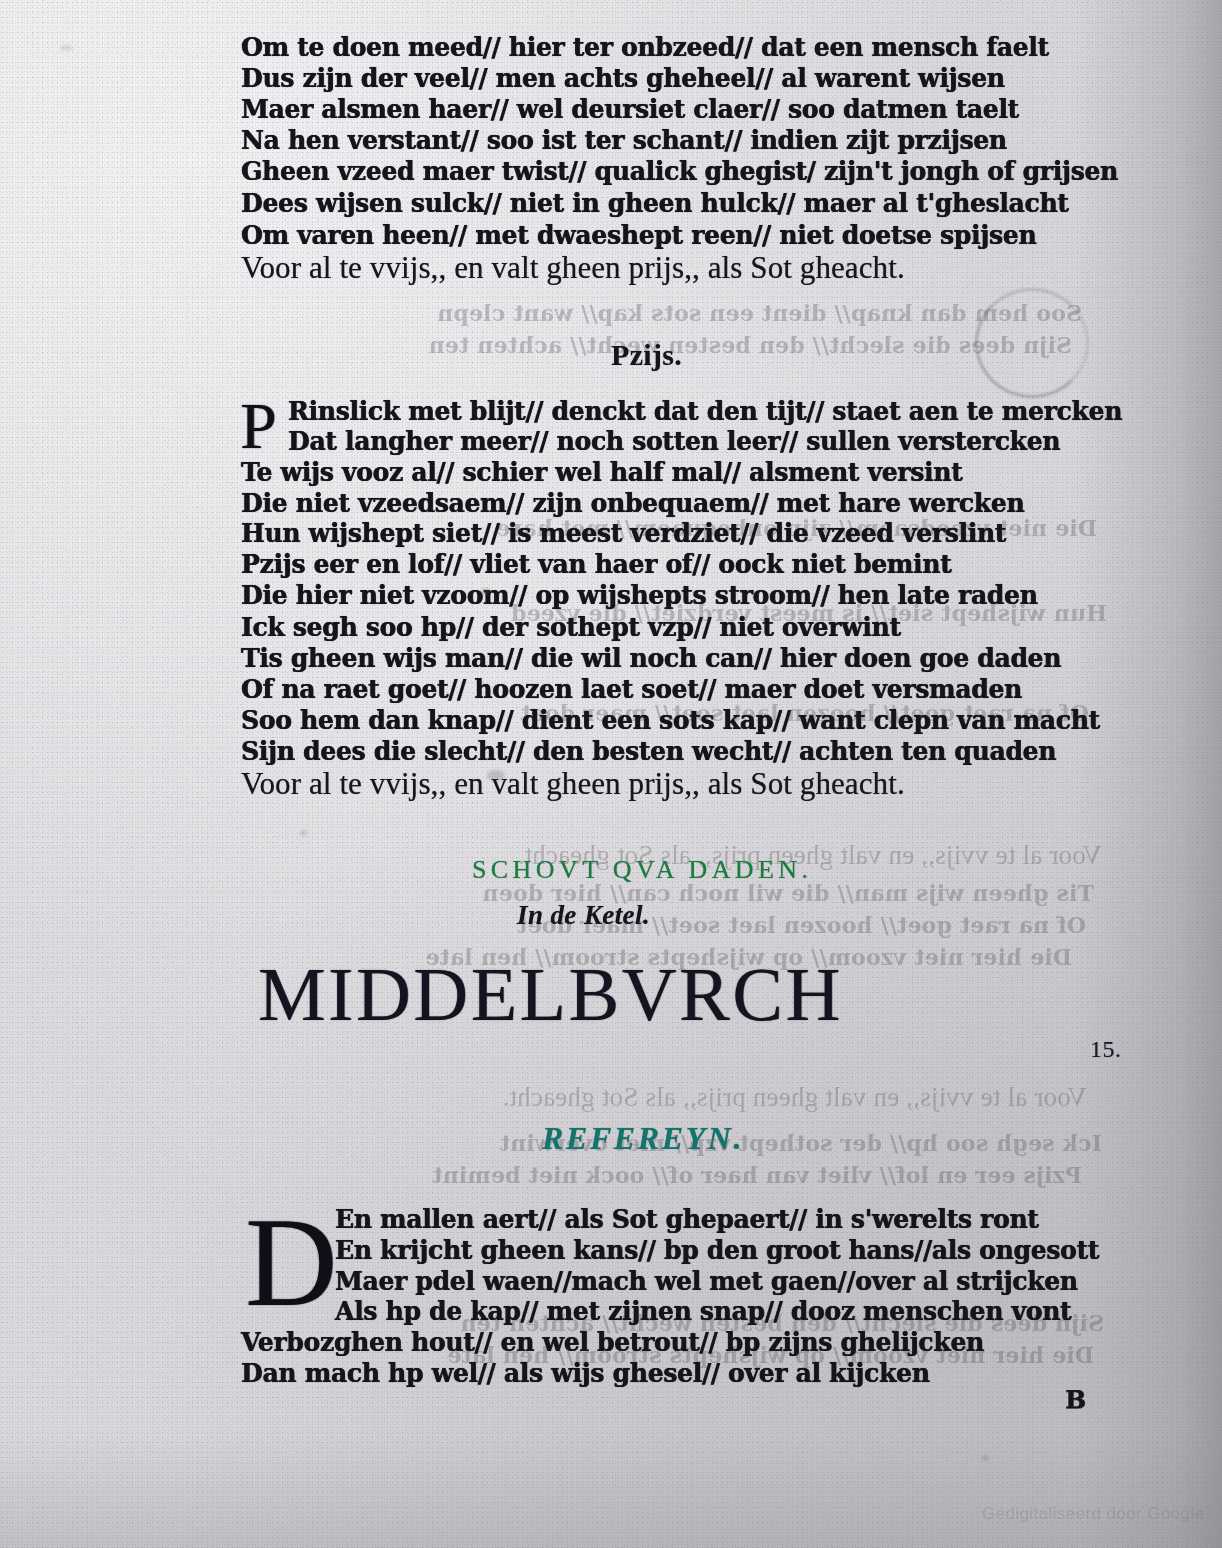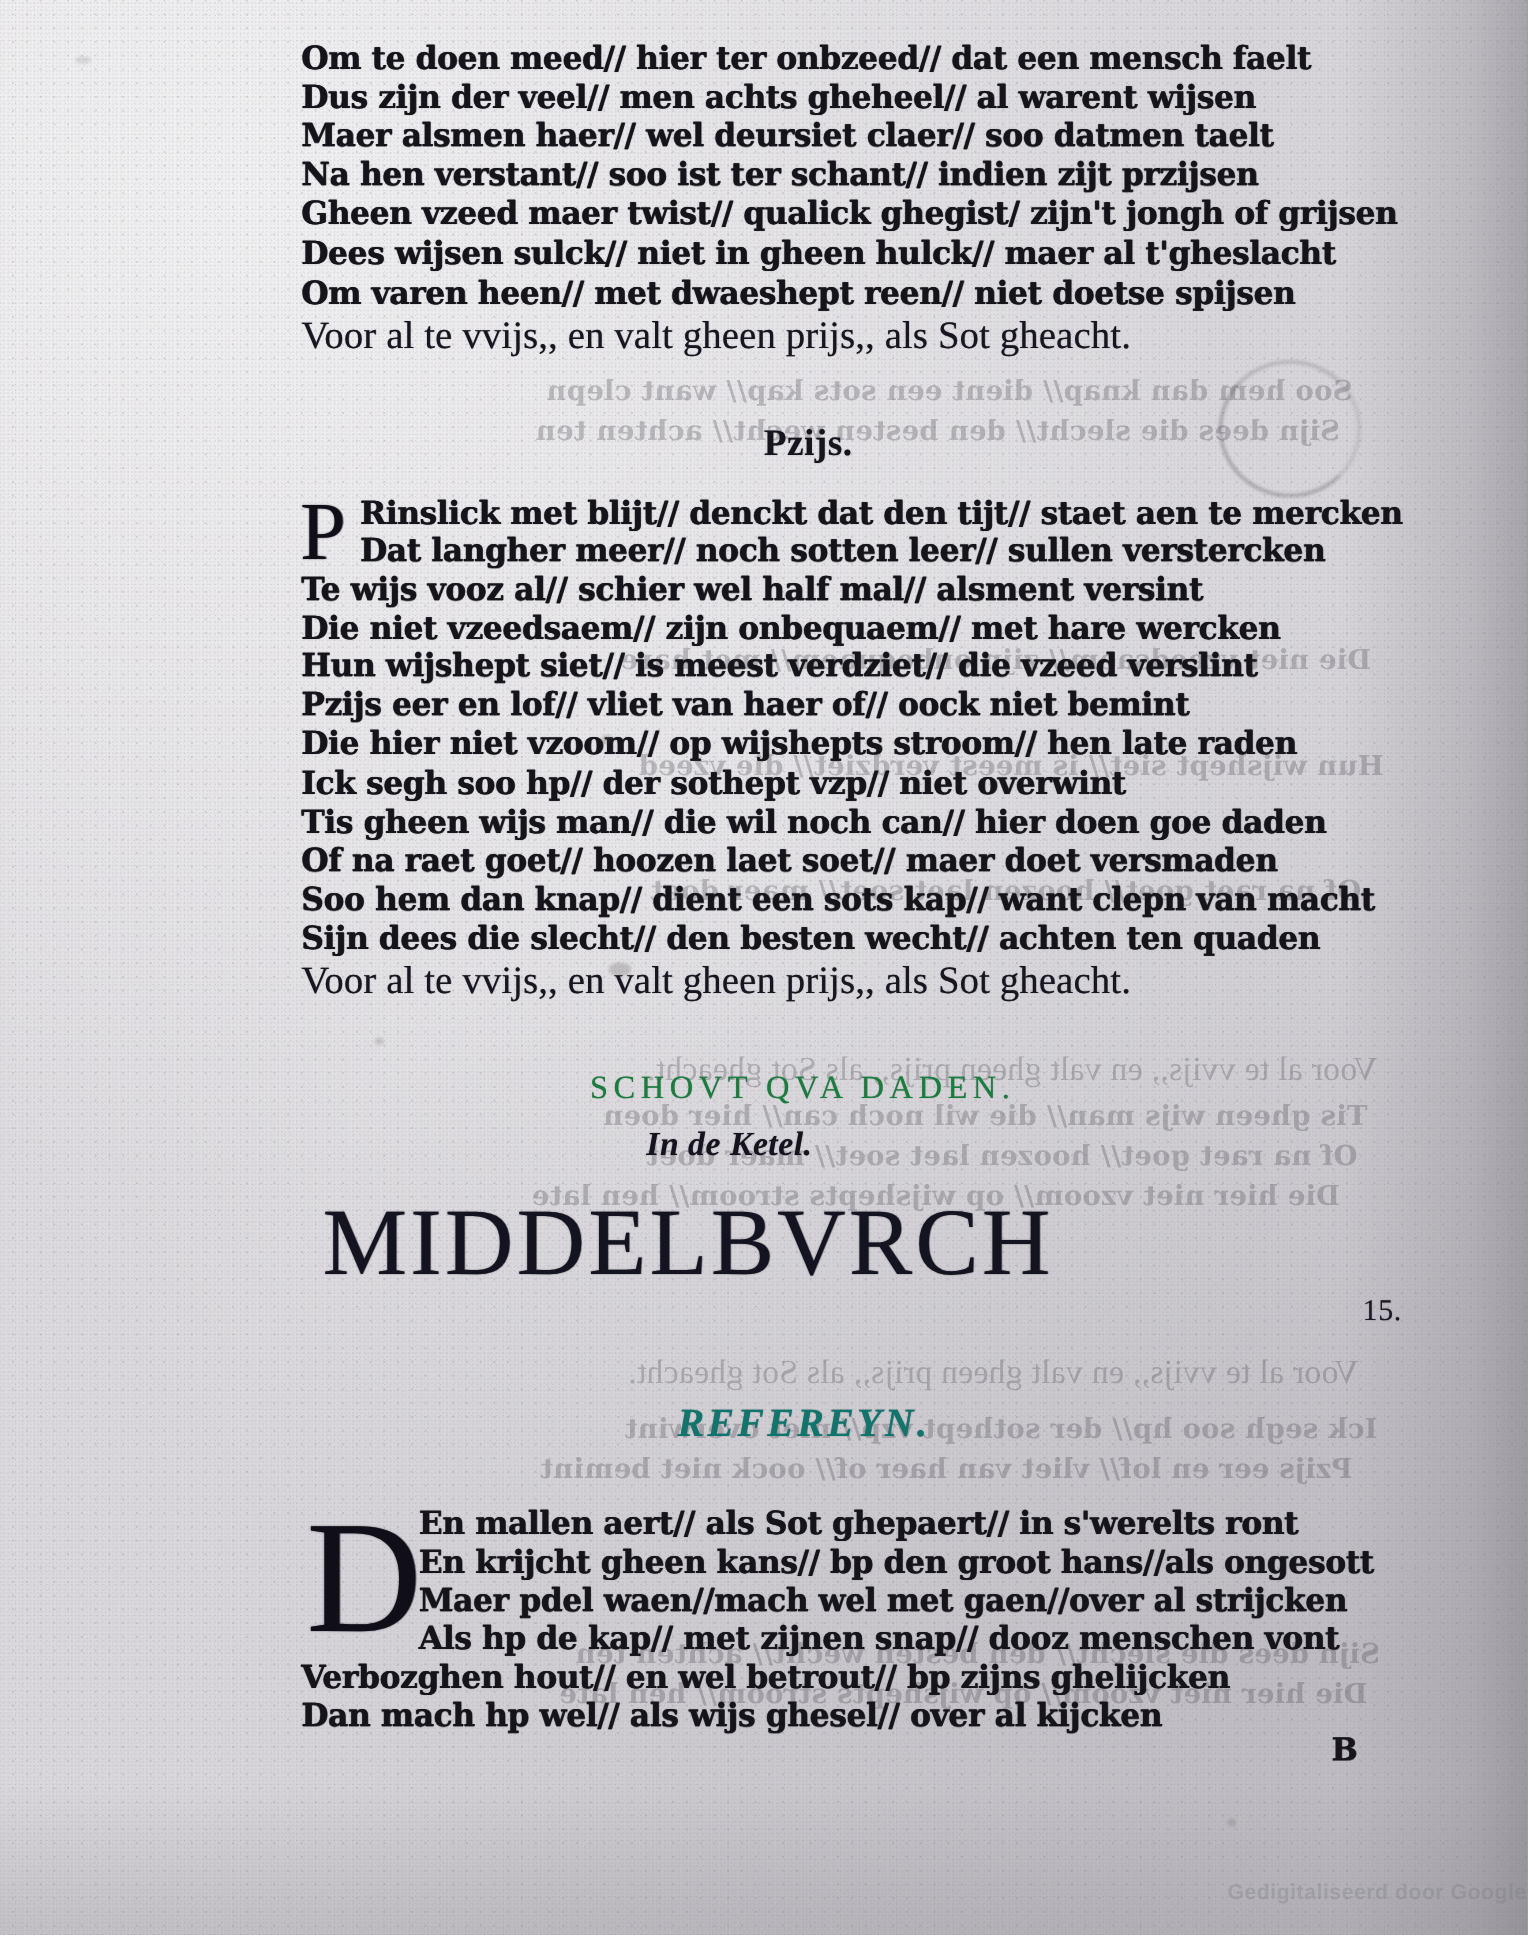--- a/index.html
+++ b/index.html
@@ -242,21 +242,20 @@
   }
 
   
   #watermark {
     position: absolute;
     color: rgba(120,120,130,.33);
     font-family: "Liberation Sans", sans-serif;
     font-size: 17px;
     letter-spacing: .4px;
     z-index: 7;
-    font-weight: bold;
   }
 </style>
 </head>
 <body>
 
 <div id="page">
 
   <div id="paper-grain"></div>
   <div id="paper-speckle"></div>
 

